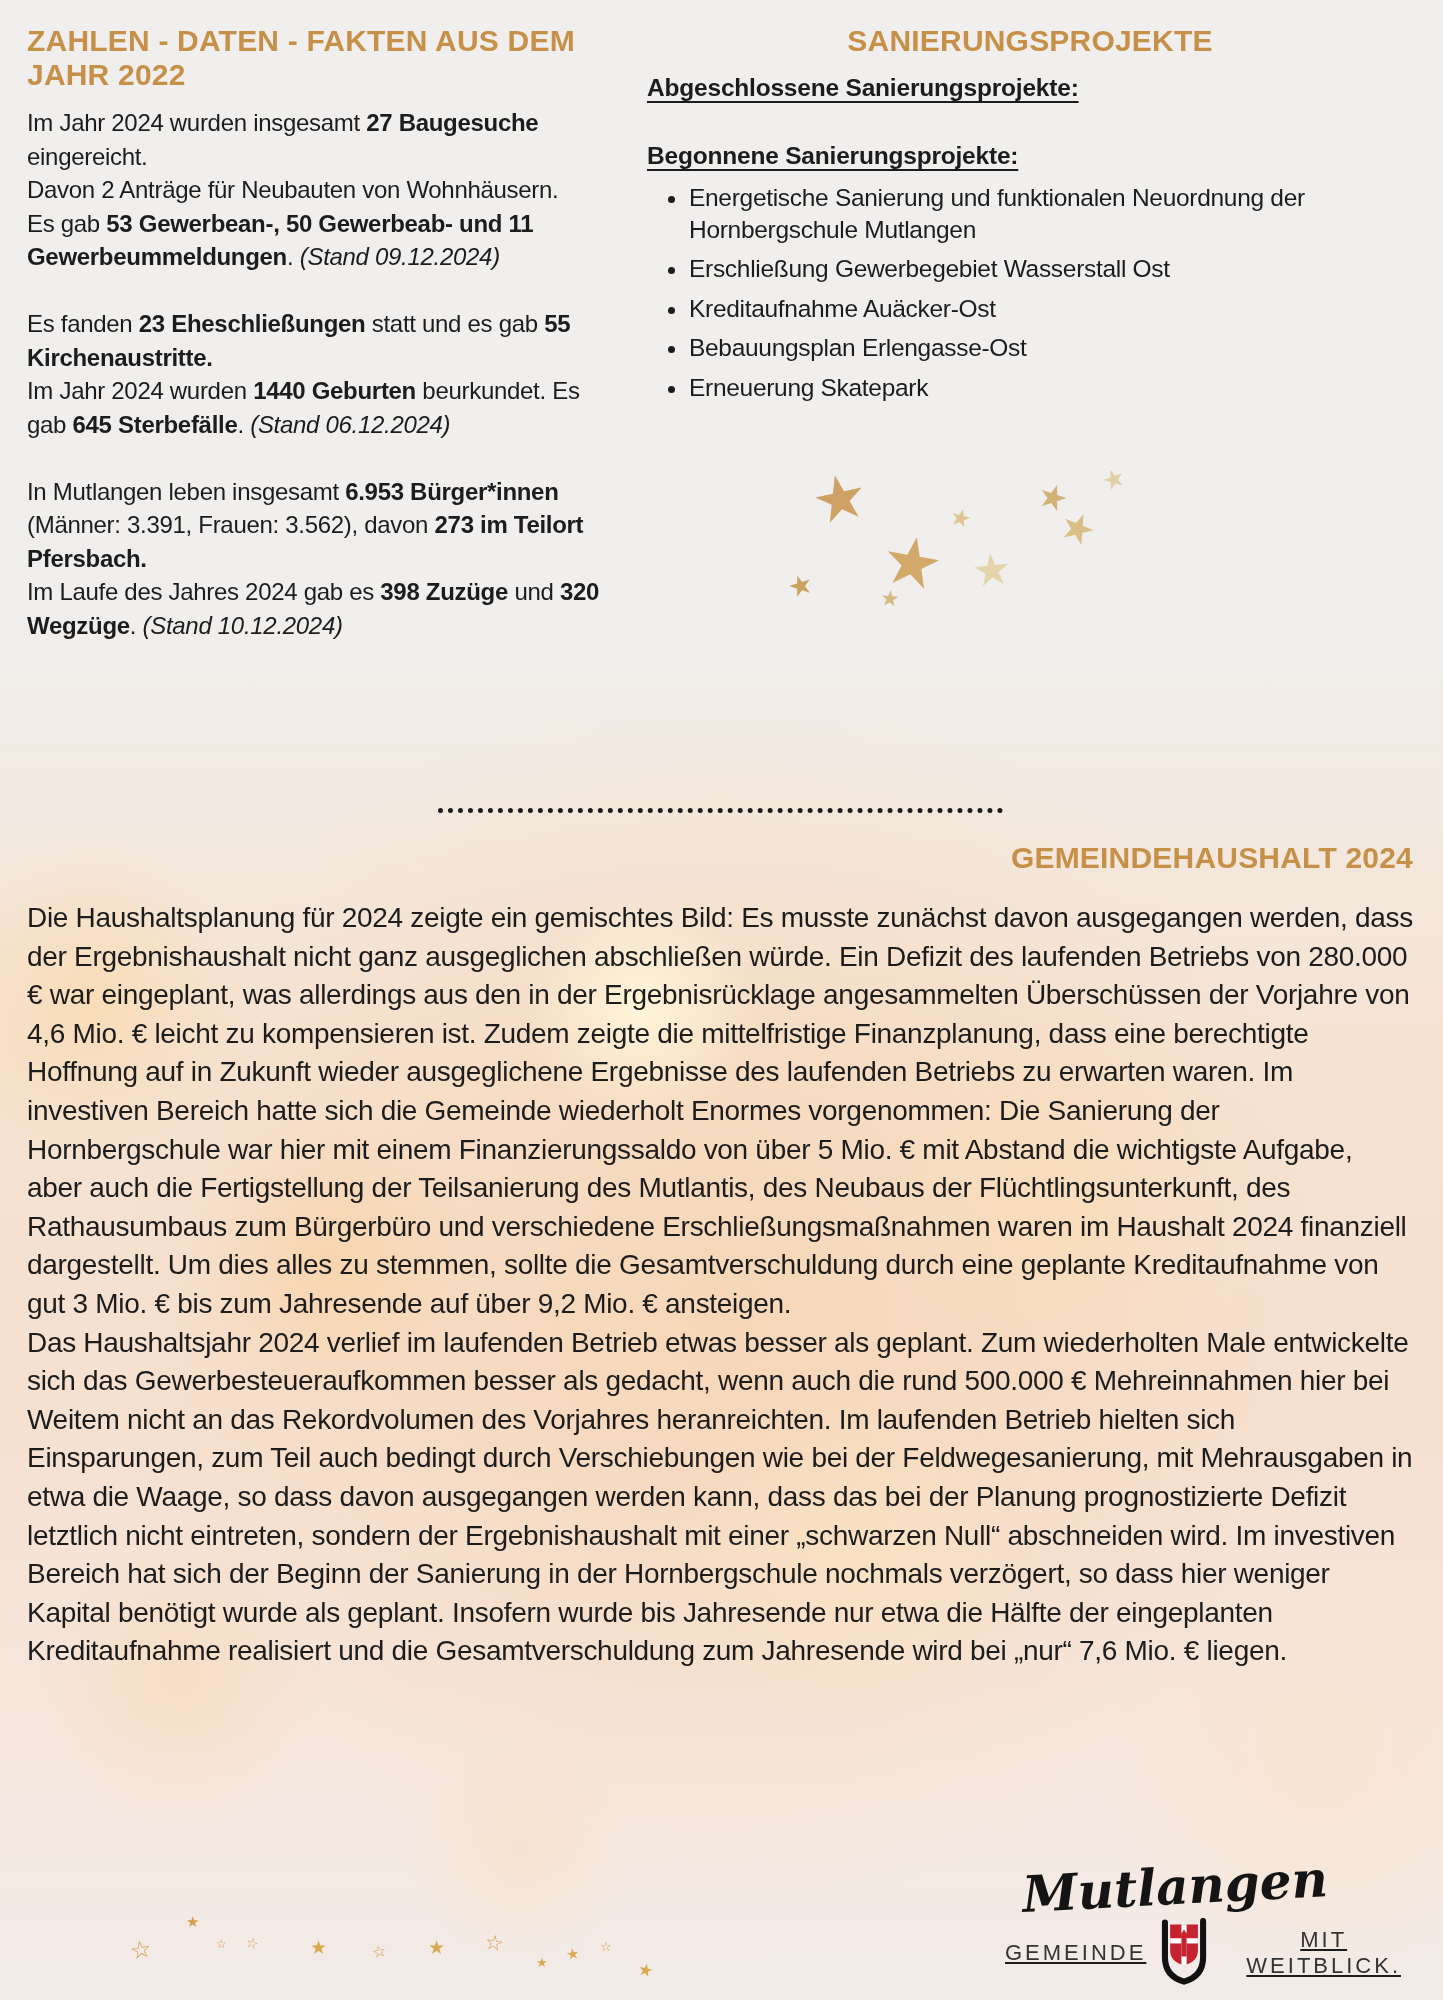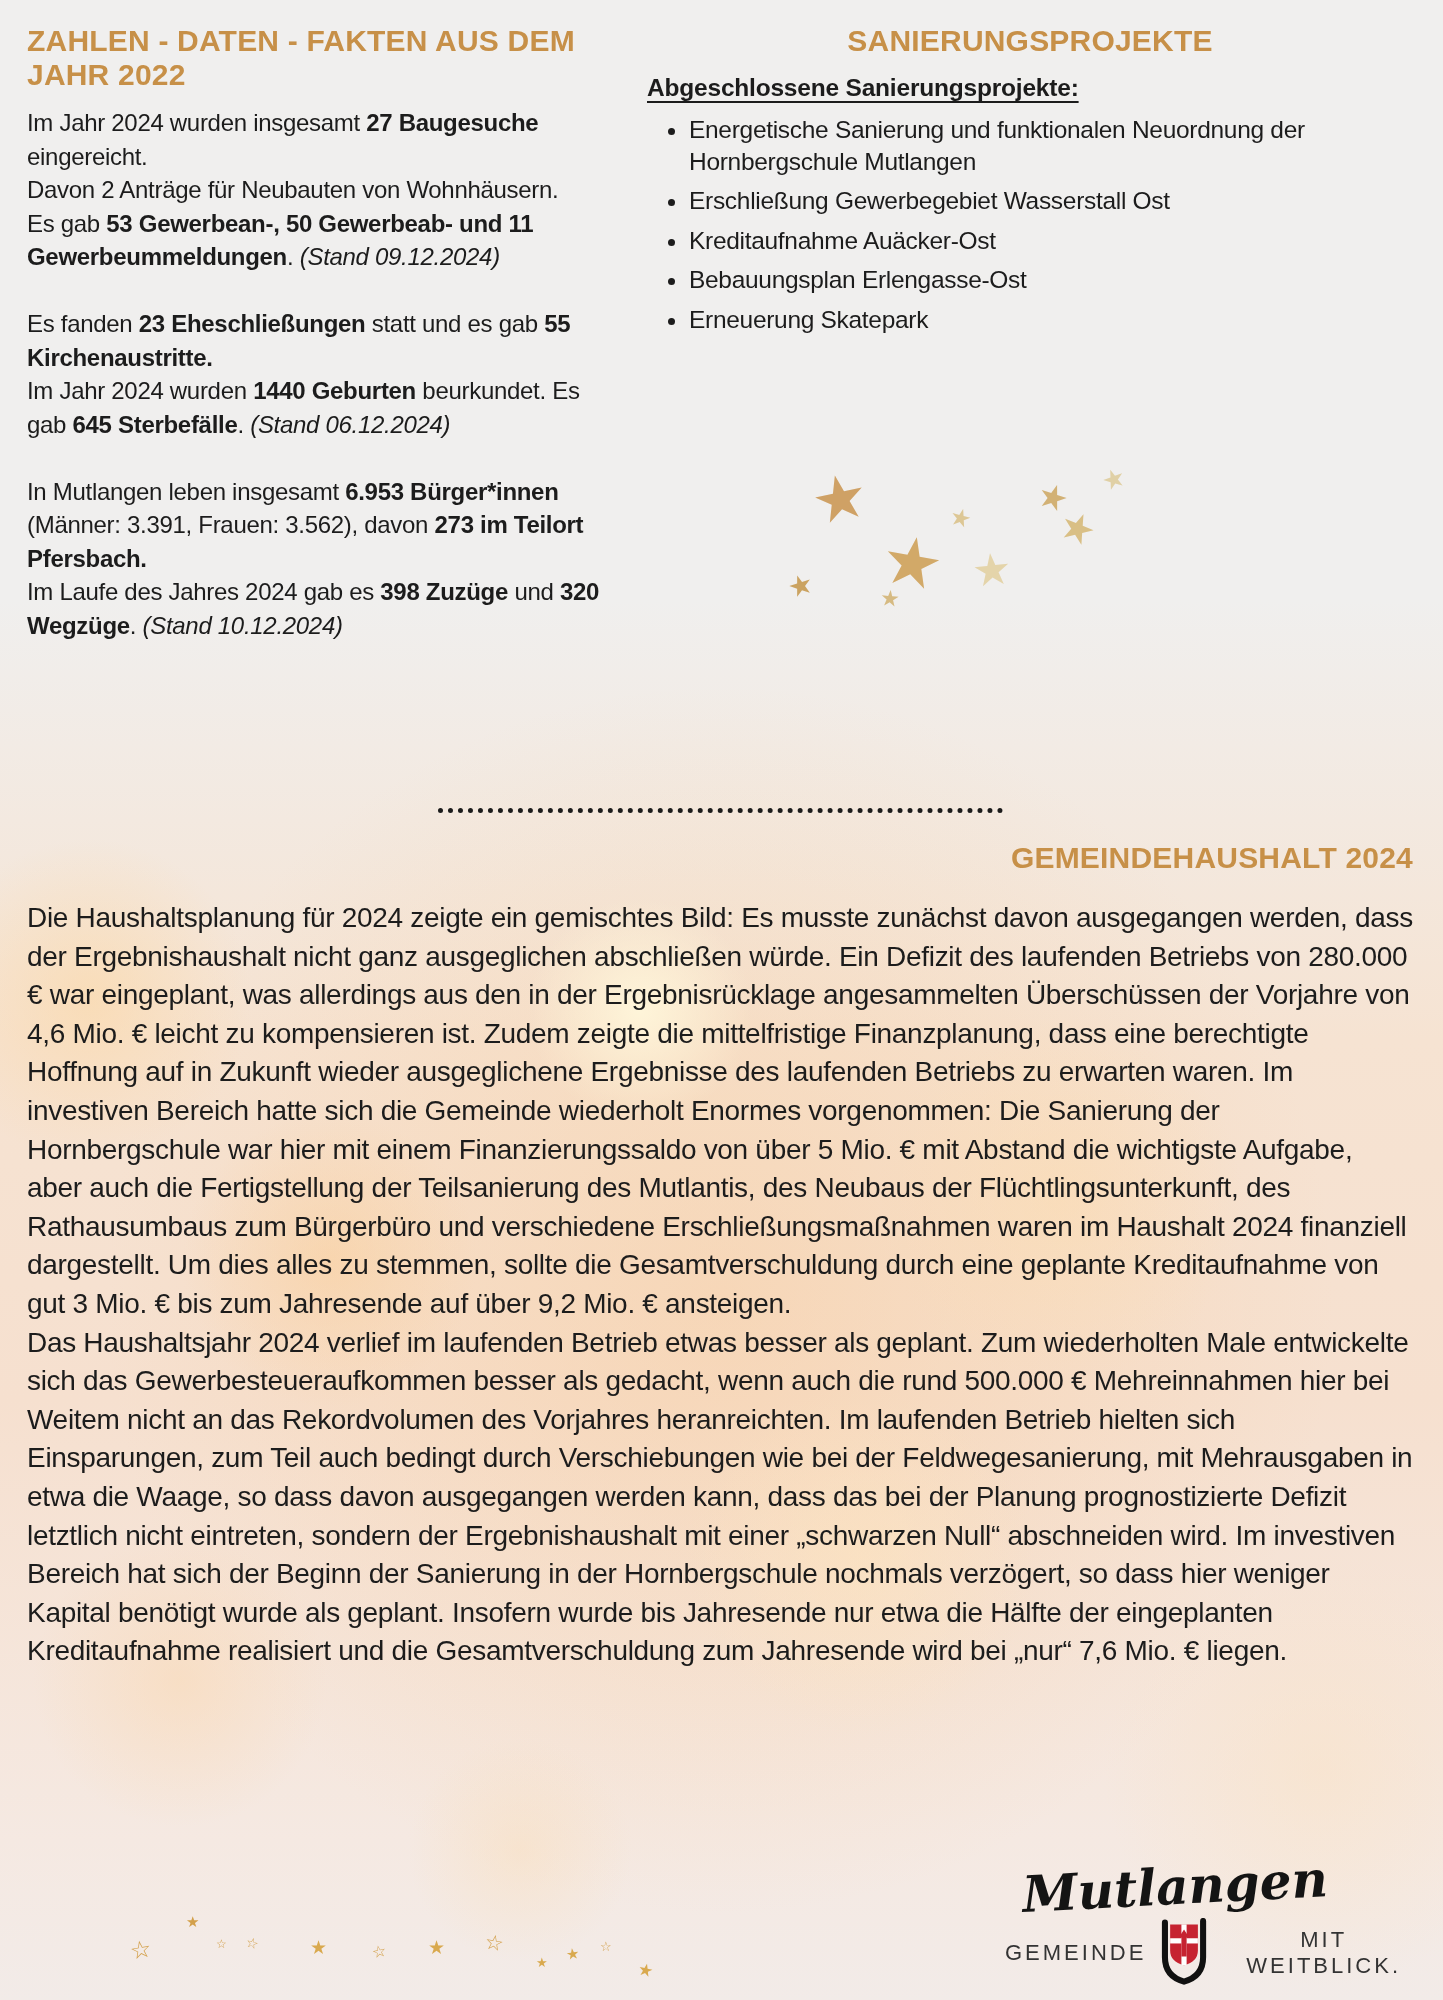--- a/index.html
+++ b/index.html
@@ -35,36 +35,37 @@
   .bullets li{margin-bottom:8px;}
   .divider{width:565px;margin:84px auto 0;border-top:5px dotted #1b1b1b;height:0;}
   .main-title{text-align:right;margin-top:28px;}
   .body-text{margin-top:24px;font-size:28px;line-height:38.6px;letter-spacing:-0.3px;}
   .body-text p{margin:0;}
   .decor{position:absolute;inset:0;pointer-events:none;}
   .decor span{position:absolute;display:block;line-height:1;}
   .logo{position:absolute;right:18px;bottom:12px;width:420px;text-align:center;}
   .wordmark{font-family:"DejaVu Serif",serif;font-style:italic;font-weight:700;font-size:50px;
     color:#141414;padding-right:80px;transform:rotate(-3deg);}
-  .logo-row{display:flex;align-items:center;gap:12px;margin-top:4px;}
+  .logo-row{display:flex;align-items:center;gap:12px;margin-top:4px;text-decoration:underline;}
   .logo-sub{font-size:22px;letter-spacing:3px;color:#333;}
 </style>
 </head>
 <body>
 
 <div class="page">
 
   <div class="top-section">
     <div class="col-left">
       <h1 class="heading">ZAHLEN - DATEN - FAKTEN AUS DEM JAHR 2022</h1>
       <div class="facts-text"><span>Im Jahr 2024 wurden insgesamt </span><span class="b">27 Baugesuche</span><span> eingereicht.</span><br><span>Davon 2 Anträge für Neubauten von Wohnhäusern.</span><br><span>Es gab </span><span class="b">53 Gewerbean-, 50 Gewerbeab- und 11 Gewerbeummeldungen</span><span>. </span><span class="i">(Stand 09.12.2024)</span><br><br><span>Es fanden </span><span class="b">23 Eheschließungen</span><span> statt und es gab </span><span class="b">55 Kirchenaustritte.</span><br><span>Im Jahr 2024 wurden </span><span class="b">1440 Geburten</span><span> beurkundet. Es gab </span><span class="b">645 Sterbefälle</span><span>. </span><span class="i">(Stand 06.12.2024)</span><br><br><span>In Mutlangen leben insgesamt </span><span class="b">6.953 Bürger*innen</span><span> (Männer: 3.391, Frauen: 3.562), davon </span><span class="b">273 im Teilort Pfersbach.</span><br><span>Im Laufe des Jahres 2024 gab es </span><span class="b">398 Zuzüge</span><span> und </span><span class="b">320 Wegzüge</span><span>. </span><span class="i">(Stand 10.12.2024)</span></div>
     </div>
     <div class="col-right">
       <h1 class="heading">SANIERUNGSPROJEKTE</h1>
       <h2 class="subheading">Abgeschlossene Sanierungsprojekte:</h2>
+      <h2 class="subheading second">Begonnene Sanierungsprojekte:</h2>
       <ul class="bullets">
           <li>Energetische Sanierung und funktionalen Neuordnung der Hornbergschule Mutlangen</li>
           <li>Erschließung Gewerbegebiet Wasserstall Ost</li>
           <li>Kreditaufnahme Auäcker-Ost</li>
           <li>Bebauungsplan Erlengasse-Ost</li>
           <li>Erneuerung Skatepark</li>
         </ul>
     </div>
   </div>
 

